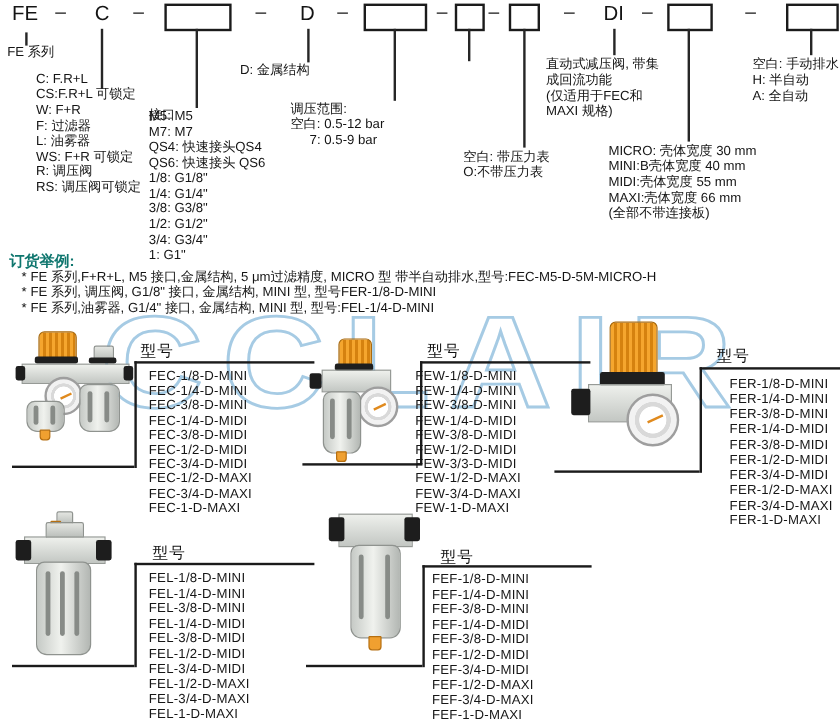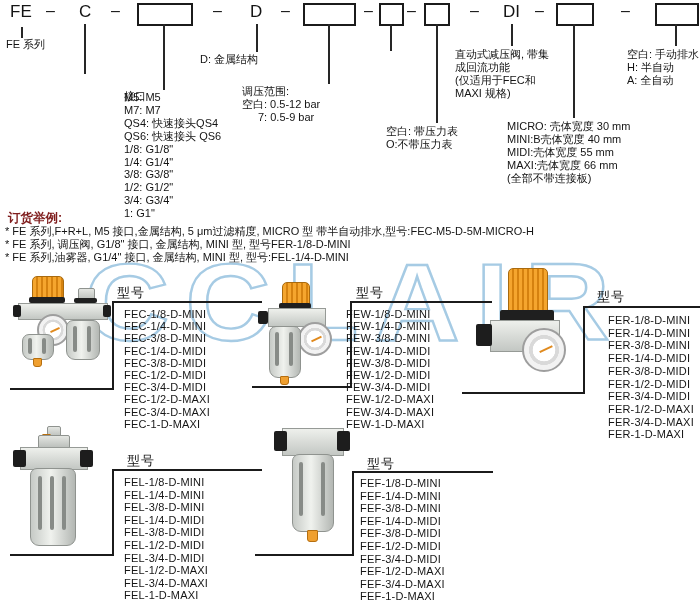--- a/index.html
+++ b/index.html
@@ -18,21 +18,21 @@
   .vline{position:absolute;width:1.5px;background:#262626;}
   .rule{position:absolute;height:2px;background:#1b1b1b;}
   .bv{position:absolute;width:2px;background:#1b1b1b;}
   .bh{position:absolute;height:2px;background:#1b1b1b;}
   
   .note{position:absolute;font-size:11px;line-height:12.9px;white-space:nowrap;color:#141414;}
   .note div{white-space:nowrap;}
   .port-block div:nth-child(11){padding-left:13px;}
   .pressure-block div:nth-child(3){padding-left:16px;}
   
-  .ex-title{position:absolute;font-size:12.5px;font-weight:700;color:#7f1d1d;}
+  .ex-title{position:absolute;font-size:12.5px;font-weight:700;color:#0f766e;}
   .ex-lines{position:absolute;font-size:11px;line-height:13.2px;white-space:nowrap;color:#141414;}
   
   .tbl-header{position:absolute;font-size:13px;color:#111;letter-spacing:1px;}
   .models{position:absolute;font-size:11px;color:#161616;letter-spacing:0.2px;white-space:nowrap;}
   .models div{white-space:nowrap;}
   .m-top div{line-height:12.2px;}
   .m-fer div{line-height:12.7px;}
   .m-bot div{line-height:12.6px;}
   
   .prod{position:absolute;z-index:2;}
@@ -86,20 +86,30 @@
     <div class="vline" style="left:256px;top:24px;height:28px"></div>
     <div class="vline" style="left:328px;top:24px;height:60px"></div>
     <div class="vline" style="left:390px;top:24px;height:27px"></div>
     <div class="vline" style="left:436px;top:24px;height:99px"></div>
     <div class="vline" style="left:511px;top:24px;height:22px"></div>
     <div class="vline" style="left:573px;top:24px;height:94px"></div>
     <div class="vline" style="left:675px;top:24px;height:22px"></div>
 
     <div class="note" style="left:6px;top:38px">FE 系列</div>
 
+    <div class="note" style="left:30px;top:60px">
+        <div>C: F.R+L</div>
+        <div>CS:F.R+L 可锁定</div>
+        <div>W: F+R</div>
+        <div>F: 过滤器</div>
+        <div>L: 油雾器</div>
+        <div>WS: F+R 可锁定</div>
+        <div>R: 调压阀</div>
+        <div>RS: 调压阀可锁定</div>
+      </div>
 
     <div class="note" style="left:124px;top:90px">接口</div>
     <div class="note port-block" style="left:124px;top:91px">
         <div>M5: M5</div>
         <div>M7: M7</div>
         <div>QS4: 快速接头QS4</div>
         <div>QS6: 快速接头 QS6</div>
         <div>1/8: G1/8"</div>
         <div>1/4: G1/4"</div>
         <div>3/8: G3/8"</div>
@@ -137,21 +147,21 @@
         <div>(全部不带连接板)</div>
       </div>
 
     <div class="note" style="left:627px;top:48px">
         <div>空白: 手动排水</div>
         <div>H: 半自动</div>
         <div>A: 全自动</div>
       </div>
 
     <div class="ex-title" style="left:8px;top:210px">订货举例:</div>
-    <div class="ex-lines" style="left:5px;top:225px">
+    <div class="ex-lines" style="left:18px;top:225px">
         <div>* FE 系列,F+R+L, M5 接口,金属结构, 5 μm过滤精度, MICRO 型 带半自动排水,型号:FEC-M5-D-5M-MICRO-H</div>
         <div>* FE 系列, 调压阀, G1/8" 接口, 金属结构, MINI 型, 型号FER-1/8-D-MINI</div>
         <div>* FE 系列,油雾器, G1/4" 接口, 金属结构, MINI 型, 型号:FEL-1/4-D-MINI</div>
       </div>
 
     <div class="tbl-header" style="left:117px;top:284px">型号</div>
     <div class="rule" style="left:112px;top:301px;width:150px"></div>
     <div class="bv" style="left:112px;top:301px;height:89px"></div>
     <div class="bh" style="left:10px;top:388px;width:102px"></div>
     <div class="models m-top" style="left:124px;top:308px">
@@ -171,21 +181,21 @@
     <div class="rule" style="left:350px;top:301px;width:142px"></div>
     <div class="bv" style="left:350px;top:301px;height:87px"></div>
     <div class="bh" style="left:252px;top:386px;width:98px"></div>
     <div class="models m-top" style="left:346px;top:308px">
         <div>FEW-1/8-D-MINI</div>
         <div>FEW-1/4-D-MINI</div>
         <div>FEW-3/8-D-MINI</div>
         <div>FEW-1/4-D-MIDI</div>
         <div>FEW-3/8-D-MIDI</div>
         <div>FEW-1/2-D-MIDI</div>
-        <div>FEW-3/4-D-MIDI</div>
+        <div>FEW-3/3-D-MIDI</div>
         <div>FEW-1/2-D-MAXI</div>
         <div>FEW-3/4-D-MAXI</div>
         <div>FEW-1-D-MAXI</div>
       </div>
 
     <div class="tbl-header" style="left:597px;top:288px">型号</div>
     <div class="rule" style="left:583px;top:306px;width:117px"></div>
     <div class="bv" style="left:583px;top:306px;height:88px"></div>
     <div class="bh" style="left:462px;top:392px;width:121px"></div>
     <div class="models m-fer" style="left:608px;top:314px">

